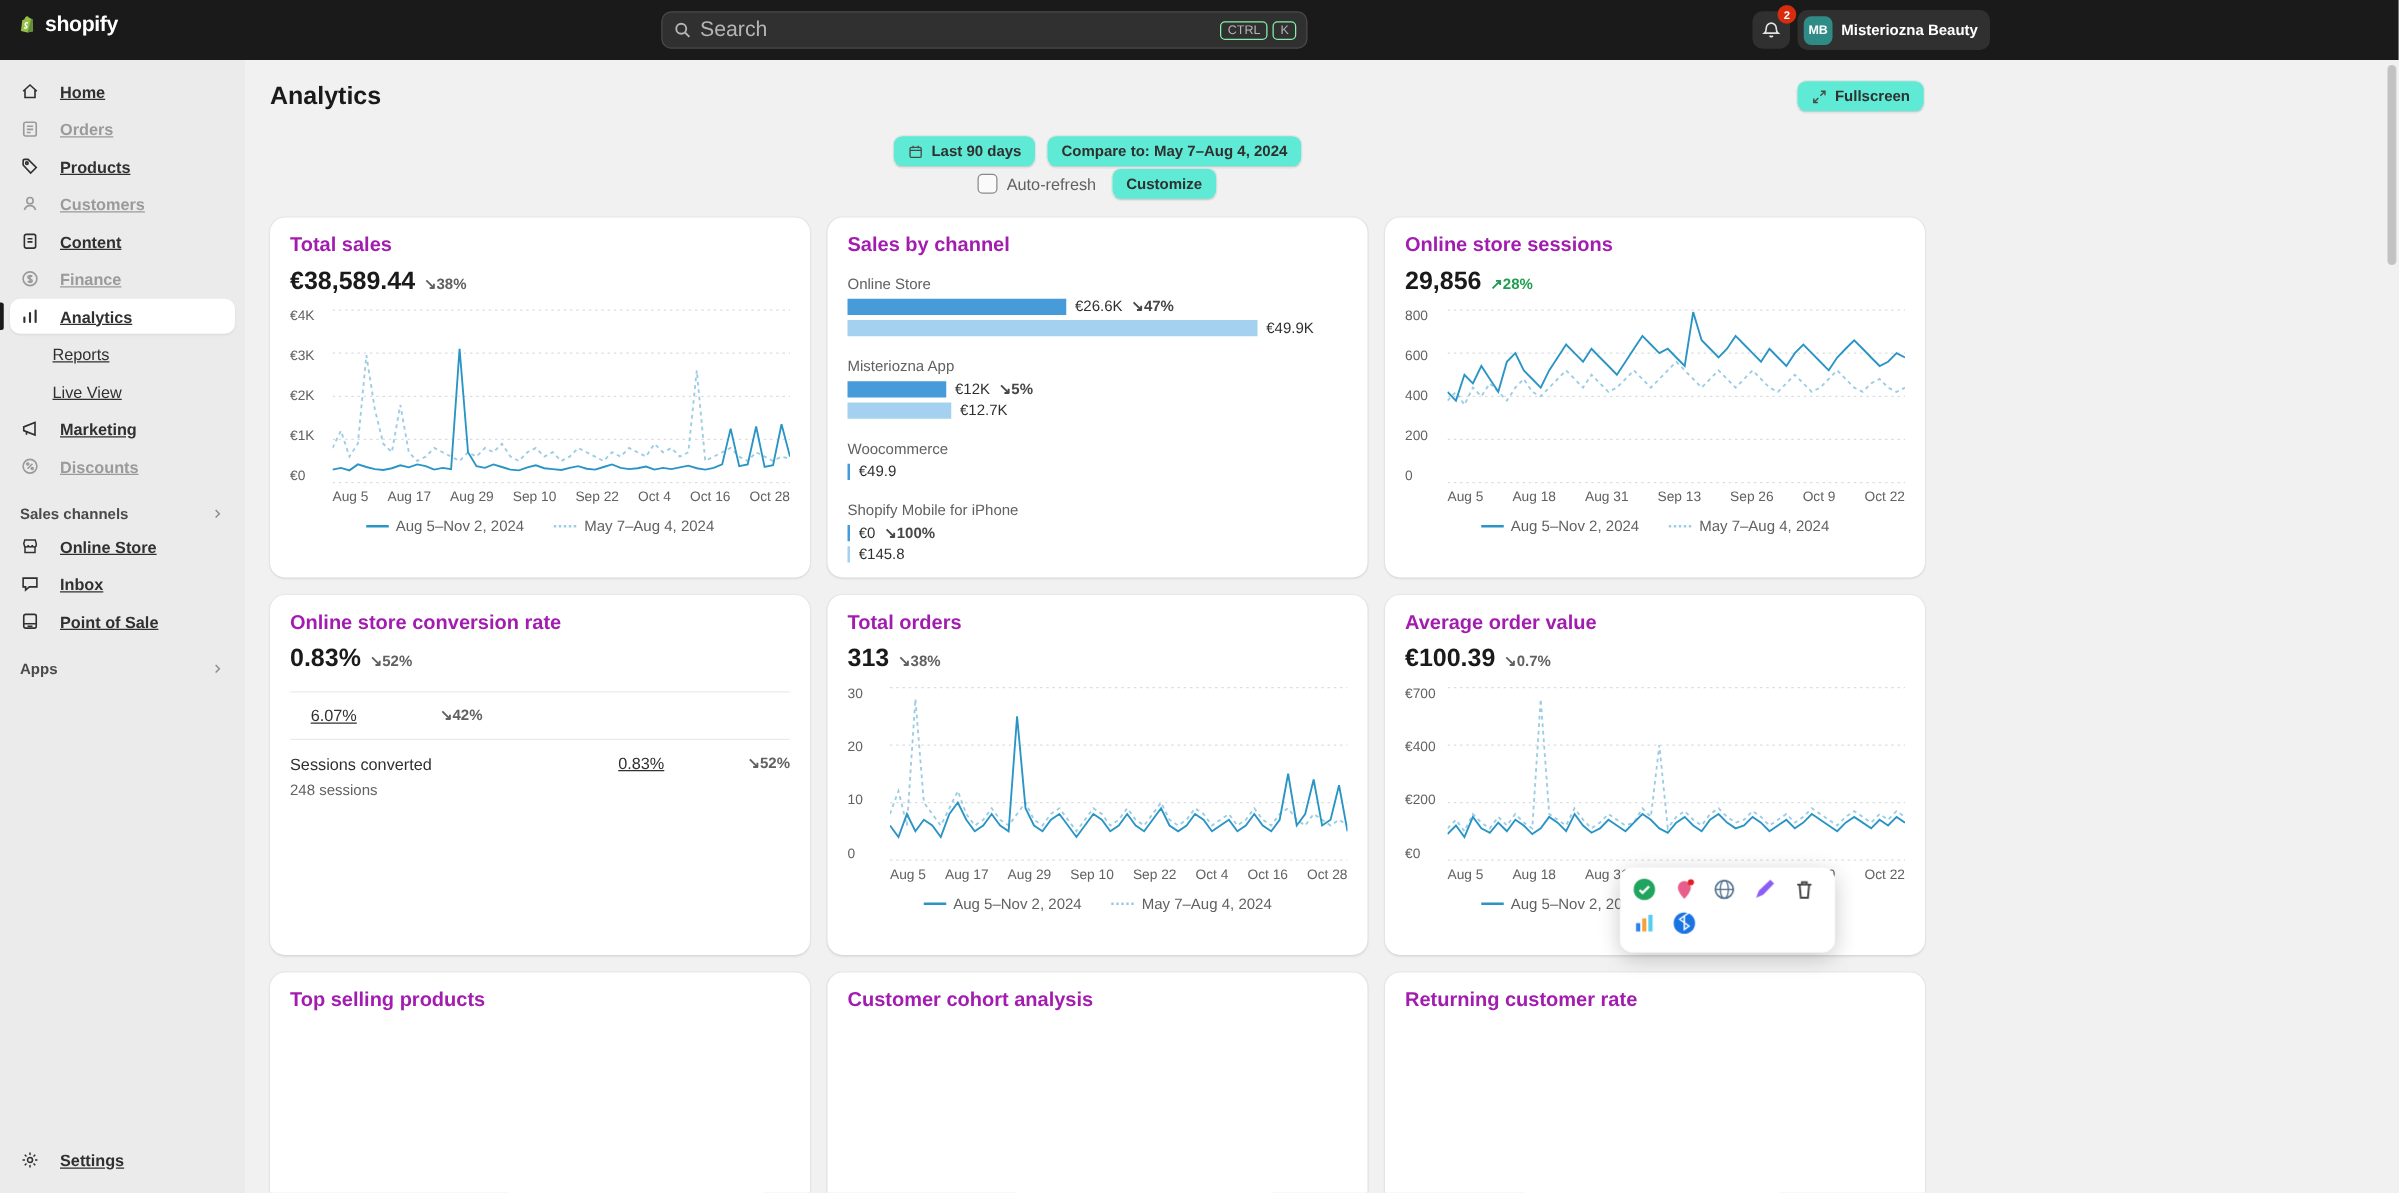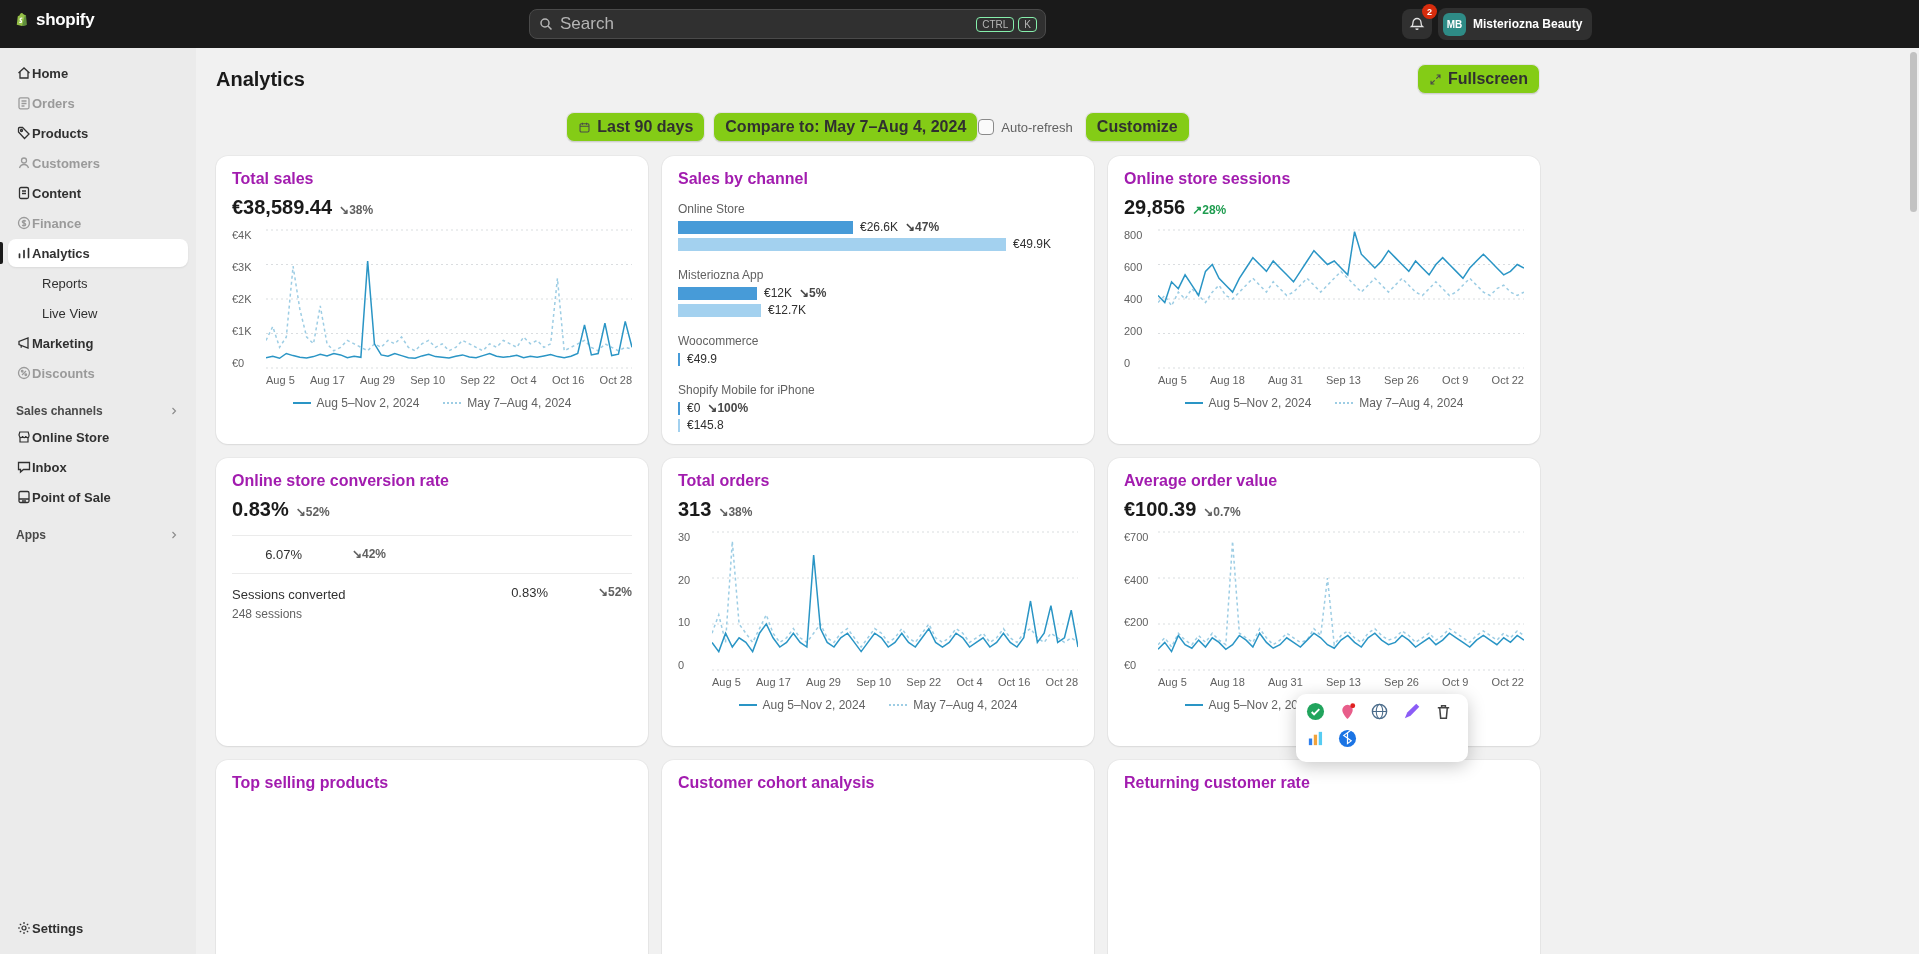--- a/index.html
+++ b/index.html
@@ -13,35 +13,35 @@
   .searchbox .ph { color:#b5b5b5; font-size:17px; margin-left:6px; flex:1; }
   .kbd { border:1px solid #86efac; border-radius:4px; color:#b5b5b5; font-size:10px; padding:1px 5px; margin-left:4px; }
   .bellwrap { position:absolute; left:1402px; top:9px; width:30px; height:30px; background:#303030; border-radius:8px; display:flex; align-items:center; justify-content:center; cursor:pointer; }
   .badge { position:absolute; top:-5px; right:-5px; min-width:15px; height:15px; background:#d72c0d; border-radius:8px; color:#fff; font-size:9px; font-weight:700; display:flex; align-items:center; justify-content:center; padding:0 3px; }
   .userchip { position:absolute; left:1438px; top:8px; height:32px; background:#303030; border-radius:8px; display:flex; align-items:center; gap:7px; padding:0 10px 0 5px; cursor:pointer; }
   .avatar { width:23px; height:23px; background:#2e8b86; border-radius:6px; color:#fff; font-size:10px; font-weight:700; display:flex; align-items:center; justify-content:center; }
   .username { color:#fff; font-size:12px; font-weight:600; }
 
   
   .sidebar { position:fixed; left:0; top:48px; bottom:0; width:196px; background:#ebebeb; display:flex; flex-direction:column; padding-top:10px; }
-  .nav-item { position:relative; display:flex; align-items:center; gap:0; height:28px; margin:1px 8px; padding:0 8px; border-radius:8px; font-size:13px; font-weight:600; color:#303030; cursor:pointer; }
+  .nav-item { position:relative; display:flex; align-items:center; gap:16px; height:28px; margin:1px 8px; padding:0 8px; border-radius:8px; font-size:13px; font-weight:600; color:#303030; cursor:pointer;text-decoration:underline; }
   .nav-item.muted { color:#9a9a9a; }
   .nav-item.active { background:#fff; font-weight:700; box-shadow:0 1px 2px rgba(0,0,0,.08); }
   .nav-item.active::before { content:""; position:absolute; left:-8px; top:3px; width:3px; height:22px; background:#1a1a1a; border-radius:0 2px 2px 0; }
   .nav-item.sub { padding-left:34px; font-weight:500; }
   .icon16 { width:16px; height:16px; display:inline-flex; flex:none; }
   .sec { display:flex; justify-content:space-between; align-items:center; margin:16px 16px 4px 16px; font-size:12px; font-weight:700; color:#4a4a4a; cursor:pointer; }
   .spacer { flex:1; }
 
   
   .main { margin-left:196px; width:1344px; padding:16px 0 0 20px; }
   .page-head { display:flex; align-items:center; justify-content:space-between; width:1324px; }
   .page-title { font-size:20px; font-weight:700; color:#1a1a1a; }
-  .btn { display:inline-flex; align-items:center; gap:6px; background:#84cc16; border:1px solid #e3e3e3; border-bottom-color:#cfcfcf; border-radius:8px; padding:5px 11px; font-size:16px; font-weight:600; color:#303030; box-shadow:0 1px 0 rgba(0,0,0,.05); cursor:pointer; }
-  .filters { display:flex; align-items:center; justify-content:center; width:1324px; margin-top:18px; }
+  .btn { display:inline-flex; align-items:center; gap:6px; background:#5eead4; border:1px solid #e3e3e3; border-bottom-color:#cfcfcf; border-radius:8px; padding:5px 11px; font-size:12px; font-weight:600; color:#303030; box-shadow:0 1px 0 rgba(0,0,0,.05); cursor:pointer; }
+  .filters { display:flex; align-items:center; justify-content:flex-end; width:1324px; margin-top:18px;flex-direction:column; }
   .filters-left, .filters-right { display:flex; align-items:center; gap:8px; }
   .filters-right { gap:12px; }
   .checkbox { width:16px; height:16px; border:1.5px solid #8a8a8a; border-radius:4px; background:#fafafa; cursor:pointer; }
   .autorefresh { display:flex; align-items:center; gap:7px; font-size:13px; color:#616161; }
 
   .cards { display:grid; grid-template-columns:repeat(3,432px); gap:14px; width:1324px; margin-top:14px; }
   .card { background:#fff; border-radius:12px; box-shadow:0 1px 2px rgba(0,0,0,.07), 0 0 0 1px rgba(0,0,0,.03); padding:14px 16px; height:288px; overflow:hidden; }
   .card.short { height:220px; }
   .card-title { font-size:16px; font-weight:650; color:#a21caf; display:inline-block; cursor:pointer; }
   .metric-row { margin:8px 0 10px 0; display:flex; align-items:baseline; }
@@ -68,21 +68,21 @@
   .bar.comp { background:#a3d1ef; }
   .bar-val { font-size:12px; color:#303030; }
   .bar-delta { font-size:12px; color:#474747; font-weight:650; }
 
   
   .funnel { margin-top:14px; }
   .fr { display:flex; align-items:flex-start; padding:11px 0; border-top:1px solid #ebebeb; }
   .fr .lbl { flex:1; }
   .fr .t { font-size:13px; color:#303030; }
   .fr .s { font-size:12px; color:#616161; margin-top:4px; }
-  .fr .rate { width:70px; text-align:right; font-size:13px; color:#303030; }
+  .fr .rate { width:70px; text-align:center; font-size:13px; color:#303030;text-decoration:underline; }
   .fr .dlt { width:84px; text-align:right; font-size:12px; color:#616161; font-weight:650; }
 
   
   .overlay { position:fixed; left:1296px; top:694px; width:172px; height:68px; background:#fff; border-radius:10px; box-shadow:0 4px 18px rgba(0,0,0,.22); padding:8px 10px; z-index:50; }
   .ov-row { display:flex; gap:13px; align-items:center; }
   .ov-row + .ov-row { margin-top:8px; }
   .ov-icon { width:19px; height:19px; cursor:pointer; display:inline-flex; }
 
   .scroll-thumb { position:fixed; right:2px; top:52px; width:7px; height:160px; background:#c2c2c2; border-radius:4px; cursor:pointer; }
 </style>

